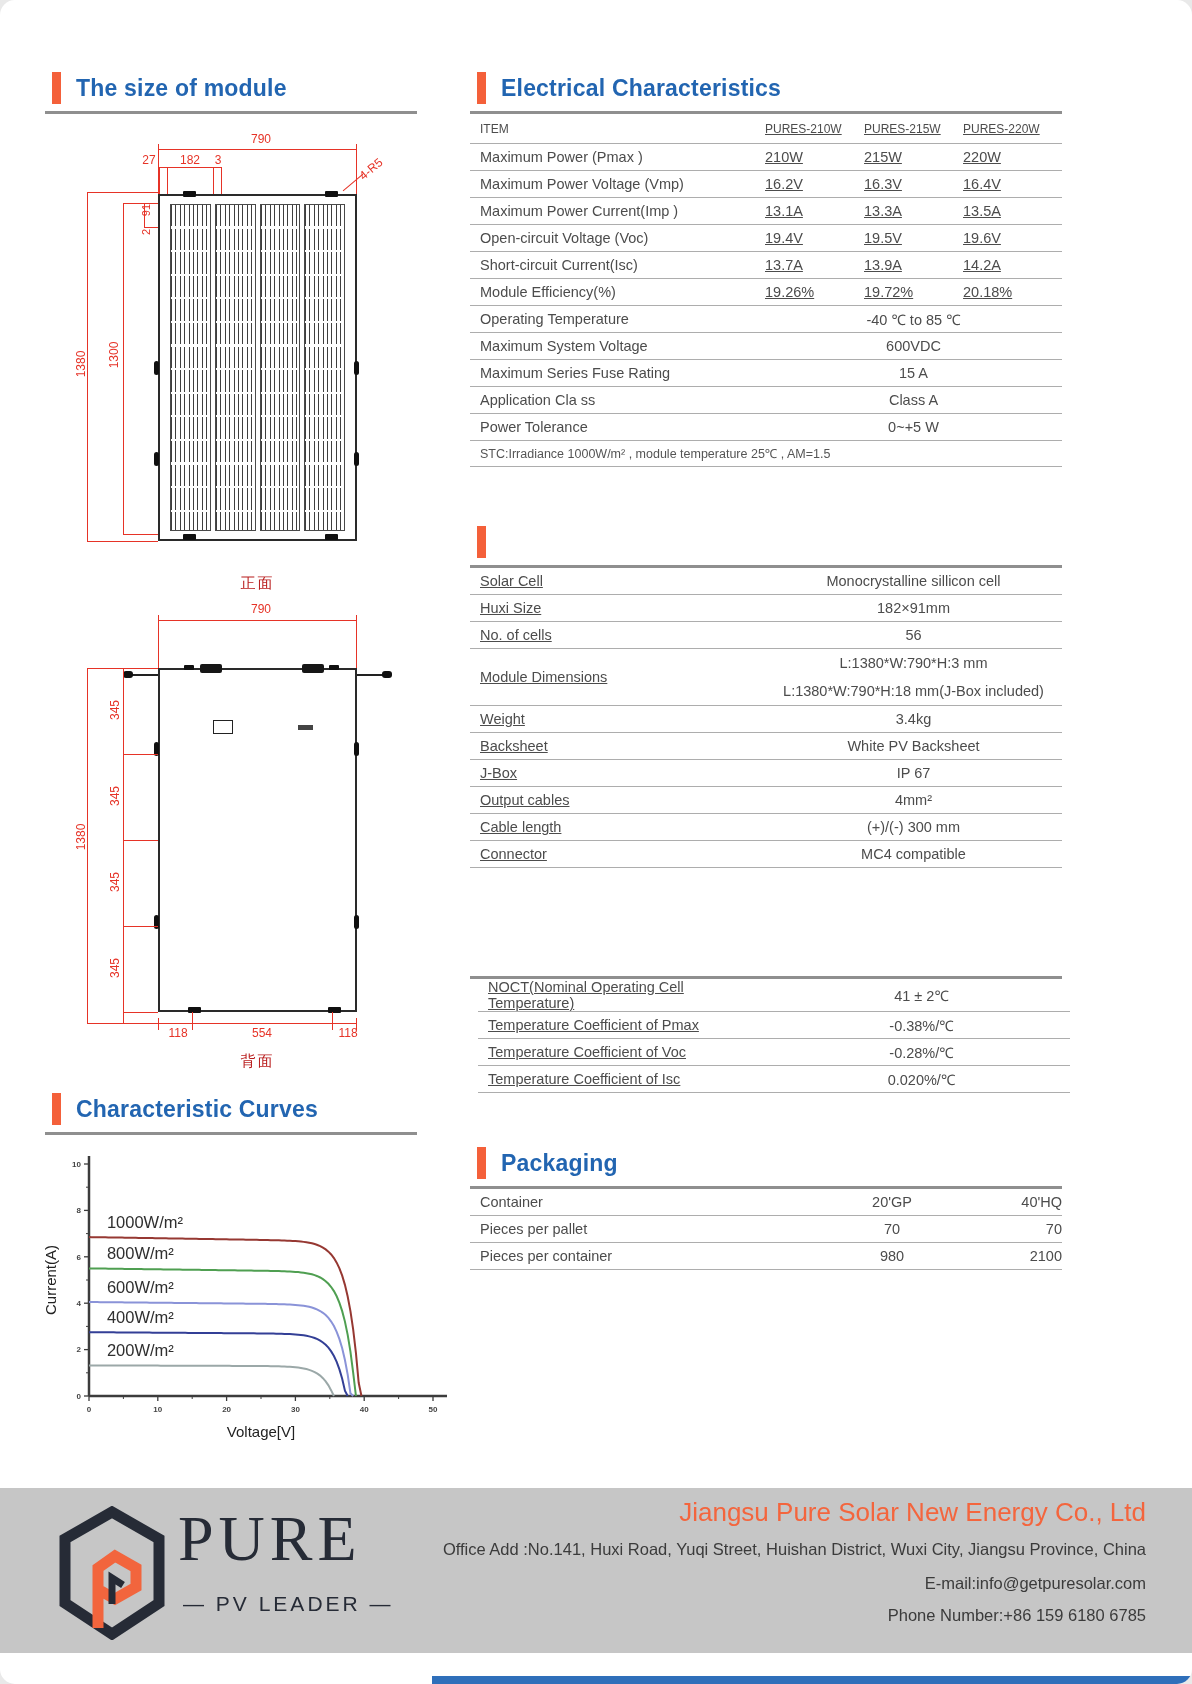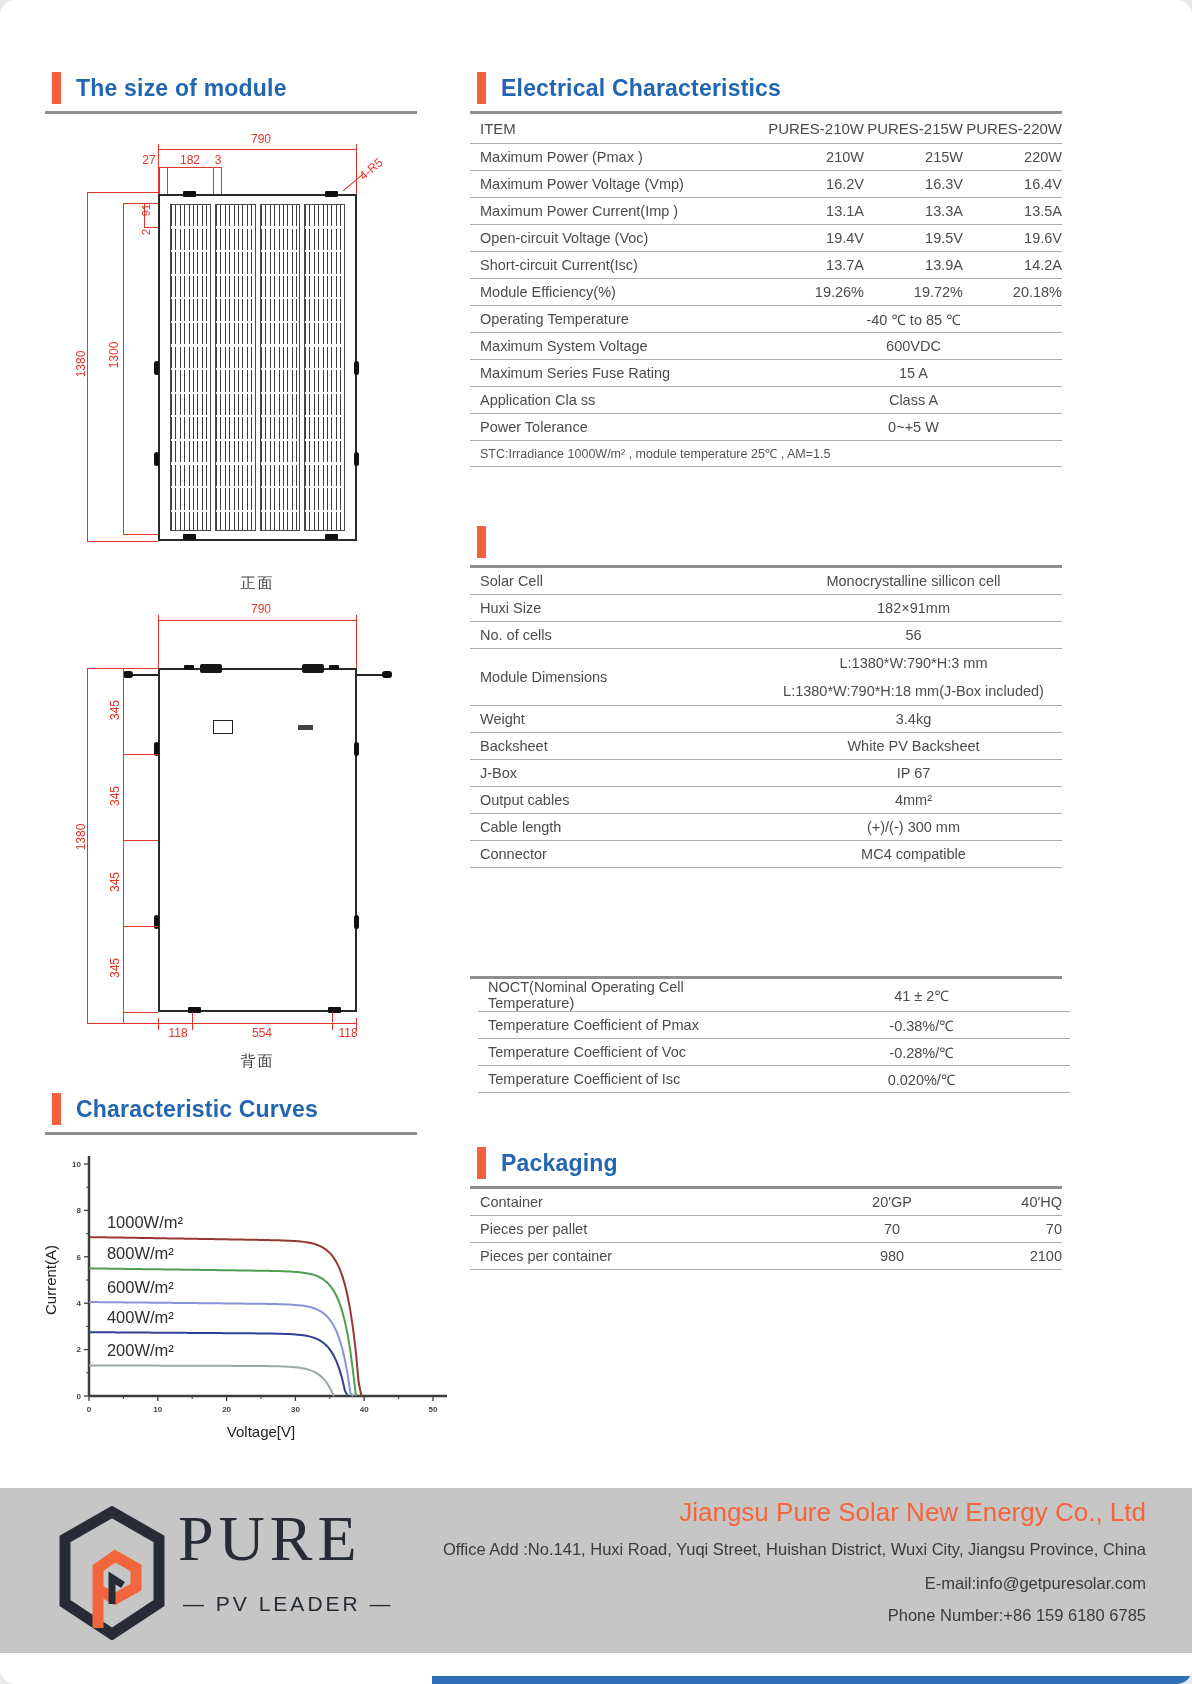--- a/index.html
+++ b/index.html
@@ -12,25 +12,25 @@
 
   
   .sec-head{position:absolute;display:flex;align-items:center;height:34px;}
   .sec-bar{width:9px;height:32px;background:var(--orange);}
   .sec-title{margin-left:15px;color:var(--blue);font-weight:bold;font-size:23px;letter-spacing:.2px;}
   .sec-rule{position:absolute;height:3px;background:var(--rule);}
 
   
   .spec-table{position:absolute;width:592px;font-size:14.5px;color:var(--ink);}
   .trow{display:flex;align-items:center;min-height:27px;border-bottom:1px solid var(--line);}
-  .trow.hdr{min-height:30px;font-size:15px;}
+  .trow.hdr{min-height:30px;font-size:12px;}
   .trow .lbl{flex:1;padding-left:10px;}
-  .vcol{width:99px;text-align:right;}
+  .vcol{width:99px;text-align:left;text-decoration:underline;}
   .vspan{width:297px;text-align:center;}
-  .mlbl{width:295px;padding-left:10px;}
+  .mlbl{width:295px;padding-left:10px;text-decoration:underline;}
   .mval{flex:1;text-align:center;}
   .mval .vline{height:28px;line-height:28px;}
   .trow.tall{min-height:56px;}
   .pcol1{width:120px;text-align:center;}
   .pcol2{width:110px;text-align:right;}
   .note-row{display:flex;align-items:center;min-height:26px;border-bottom:1px solid var(--line);
             font-size:12.5px;color:#555;padding-left:10px;}
 
   
   .drawing{position:absolute;}
@@ -41,21 +41,21 @@
   .panel{position:absolute;border:2px solid var(--draw);background:#fff;}
   .cells{position:absolute;left:10px;right:10px;top:8px;bottom:8px;display:grid;
          grid-template-columns:repeat(4,1fr);gap:4px;}
   .cellcol{border:1px solid #4a4a4a;
     background-image:
       repeating-linear-gradient(180deg, rgba(255,255,255,0) 0 21.4px, #ffffff 21.4px 23.6px),
       repeating-linear-gradient(90deg, #3f3f3f 0 1px, rgba(255,255,255,0) 1px 4.4px);}
   .cap{position:absolute;background:#101010;border-radius:1px;}
   .pill{position:absolute;background:#101010;border-radius:3px;}
   .jbox{position:absolute;background:#161616;border-radius:2px;}
-  .view-label{position:absolute;text-align:center;font-size:15px;color:#404040;letter-spacing:2px;}
+  .view-label{position:absolute;text-align:center;font-size:15px;color:#b91c1c;letter-spacing:2px;}
 
   
   .footer{position:absolute;left:0;top:1488px;width:1192px;height:165px;background:#C6C6C6;}
   .wordmark{position:absolute;left:178px;top:1502px;font-family:"Liberation Serif",serif;
             font-size:64px;color:#262B36;letter-spacing:5px;}
   .tagline{position:absolute;left:183px;top:1592px;font-size:21px;color:#262B36;letter-spacing:3px;}
   .f-company{position:absolute;right:46px;top:1497px;font-size:26px;color:#F4653D;text-align:right;}
   .f-line{position:absolute;right:46px;font-size:16.5px;color:#3B3B3B;text-align:right;}
   .accent-bar{position:absolute;left:432px;top:1676px;width:760px;height:8px;background:#2F6FBA;}
 </style>

